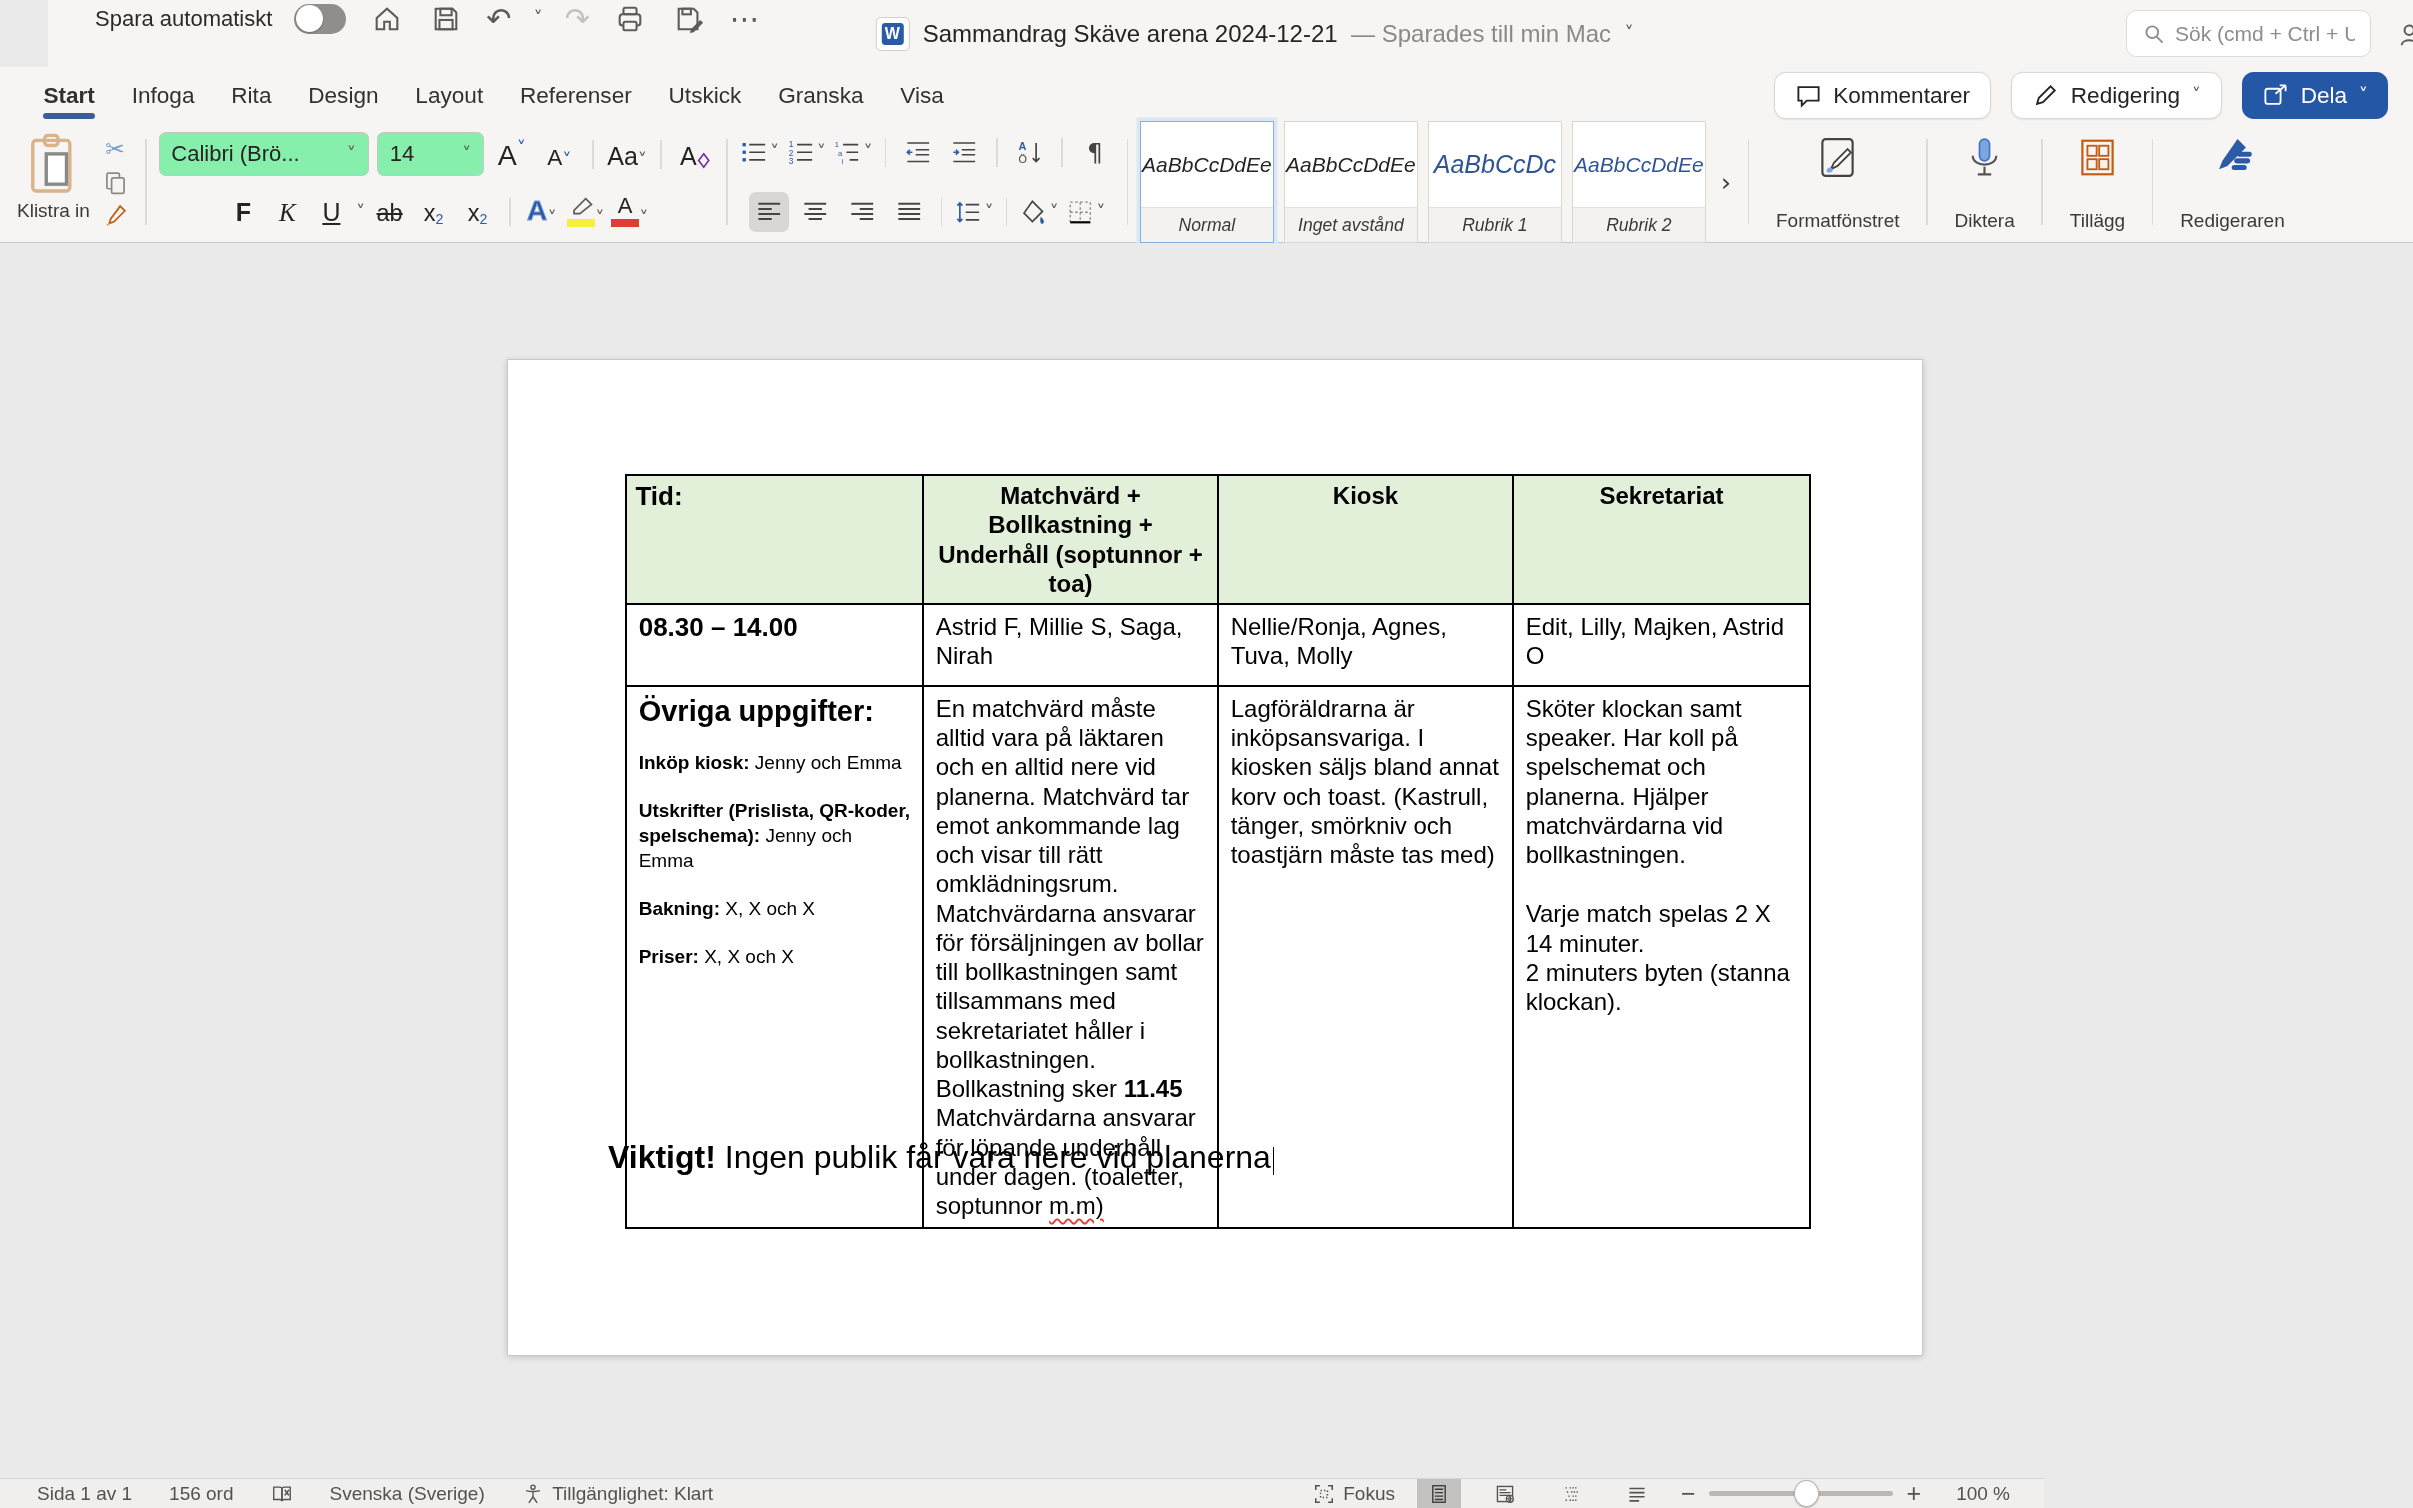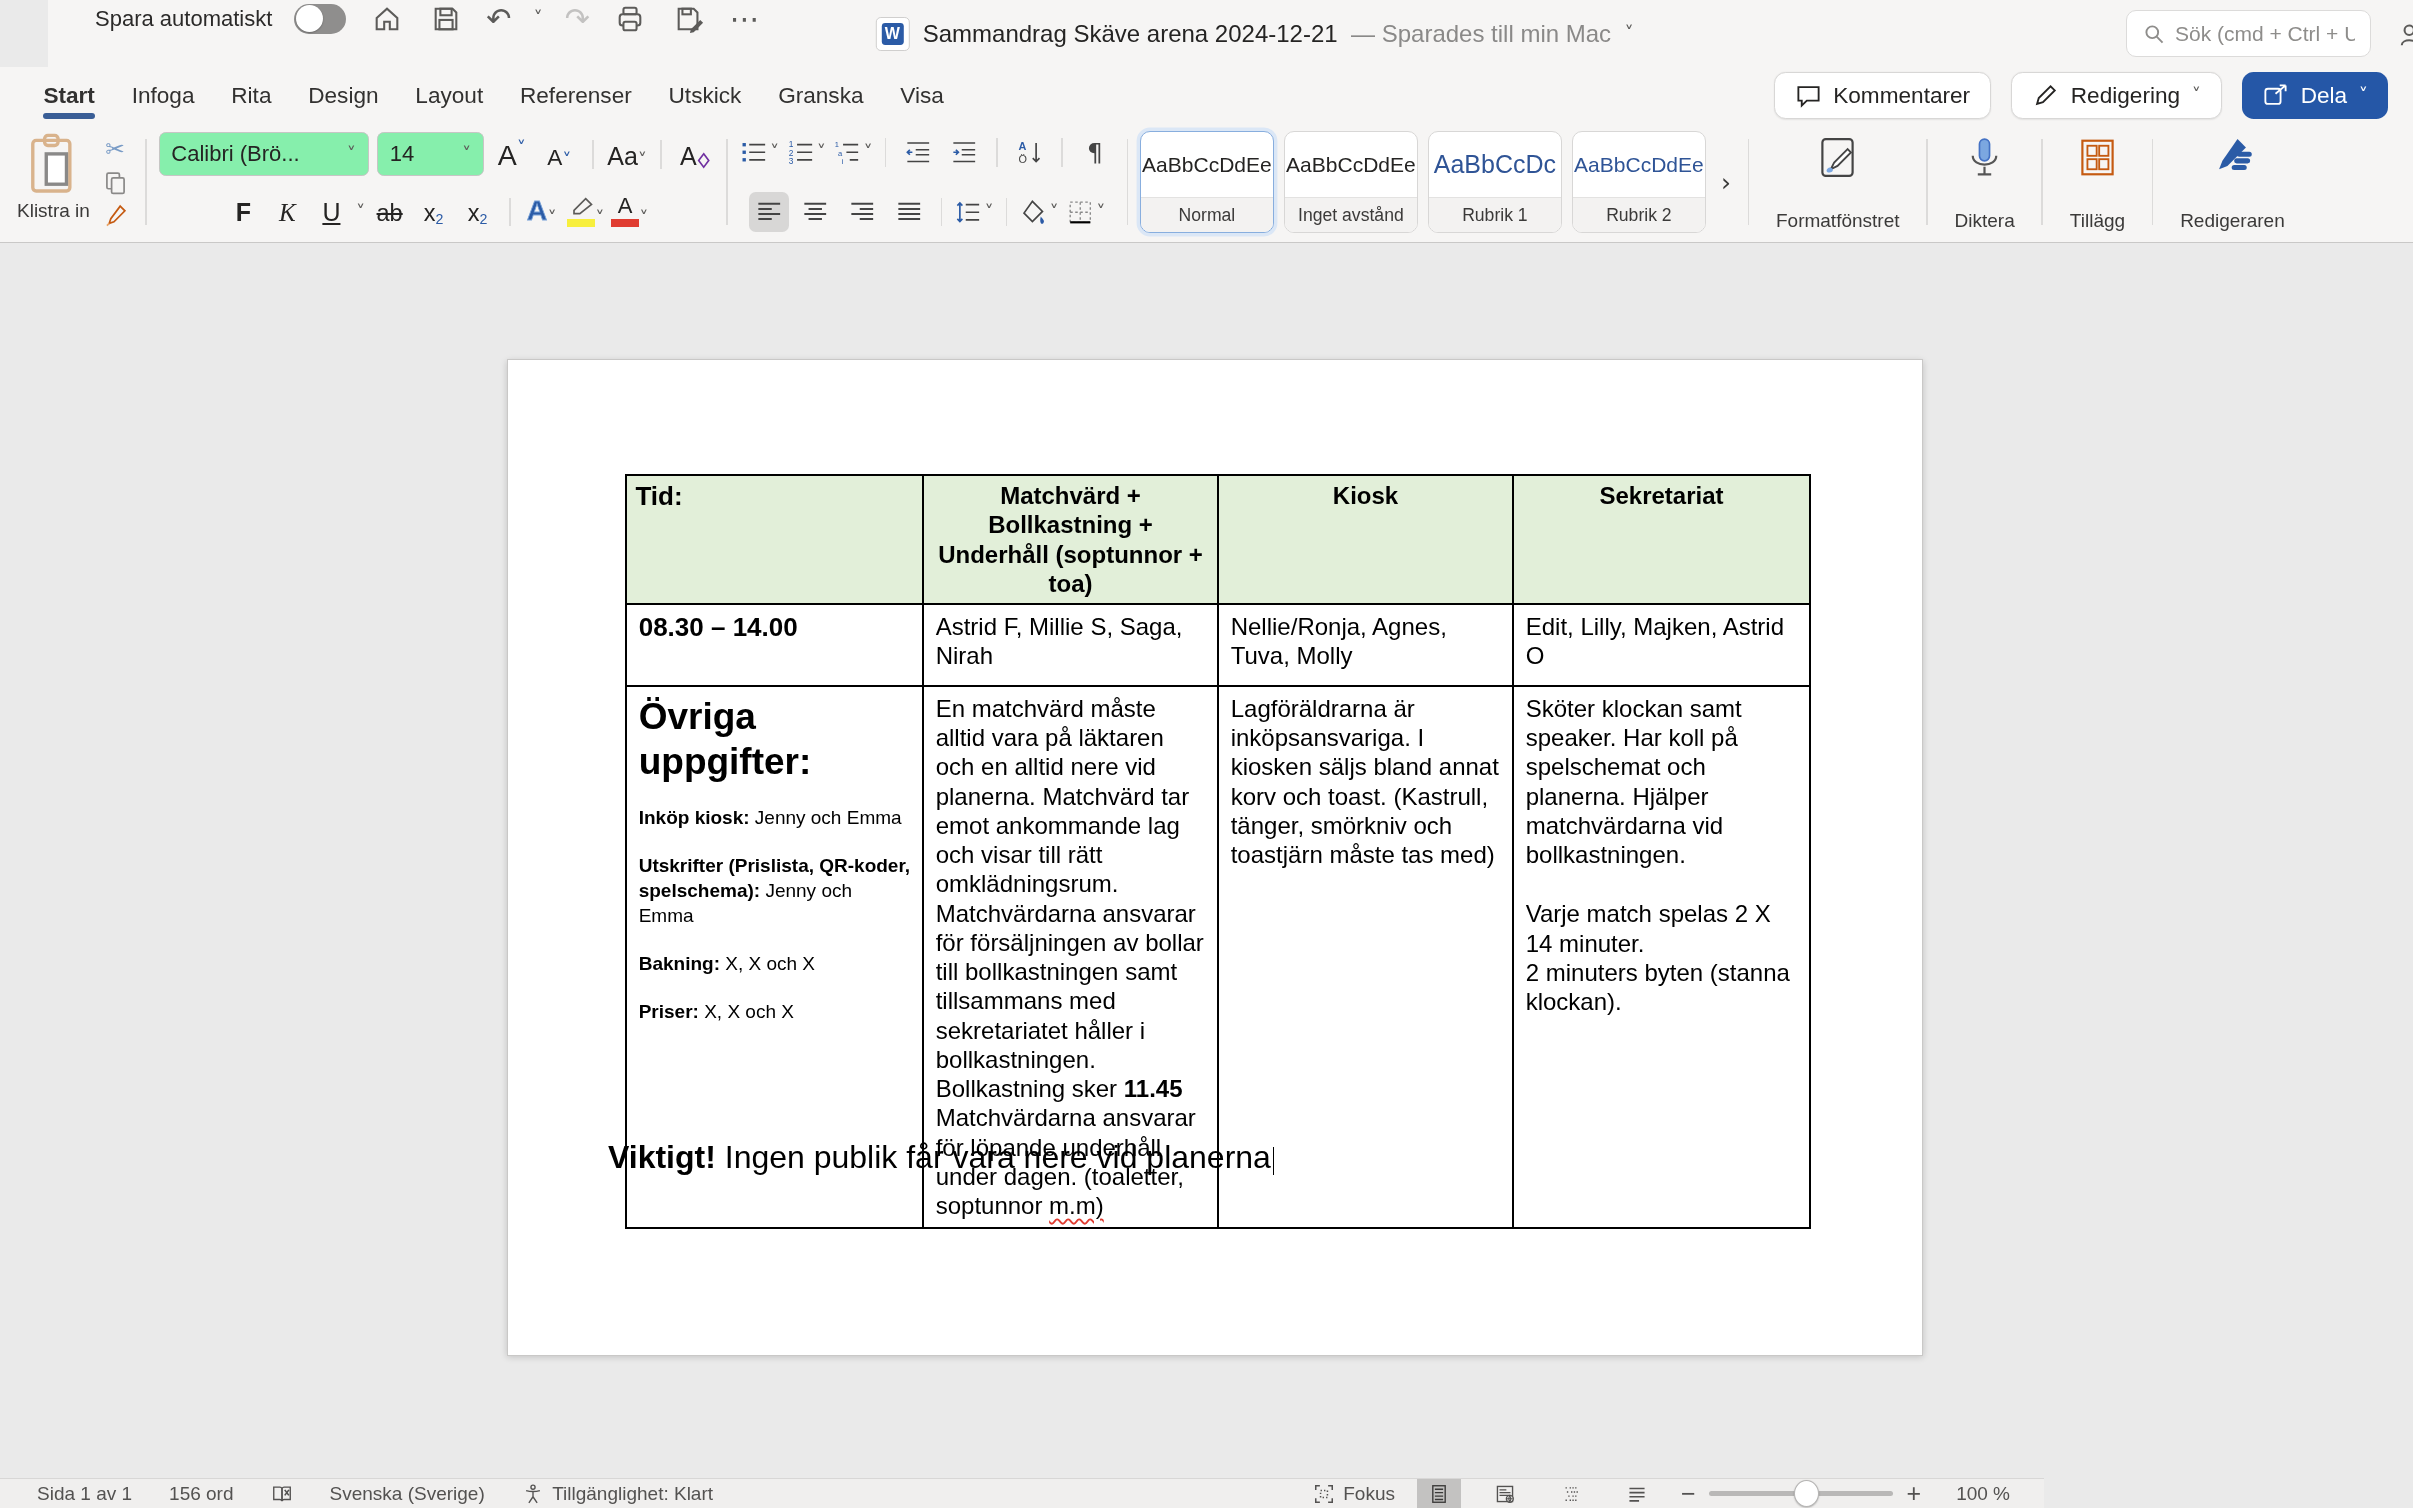--- a/index.html
+++ b/index.html
@@ -70,21 +70,21 @@
   .color-bar { display:flex; flex-direction:column; align-items:center; line-height:1; }
   .color-bar .bar { width:28.5px; height:7.5px; margin-top:2.5px; }
 
   .para-group { display:flex; flex-direction:column; justify-content:space-between; padding:1.7px 0; }
   .pbtn { height:40px; min-width:40px; display:flex; align-items:center; justify-content:center; gap:1.7px; }
   .pbtn svg { width:28.5px; height:28.5px; }
   .pbtn.active { background:#d8d7d6; border-radius:6.7px; }
   .pilcrow { font-size:25px; color:#444; font-family:"DejaVu Sans", sans-serif; }
 
   .styles-group { display:flex; align-items:center; gap:10px; padding:1.7px 0; }
-  .style-card { width:134px; height:102px; background:#fff; border:0.8px solid #d8d7d6; border-radius:10px; overflow:hidden; display:flex; flex-direction:column; }
+  .style-card { width:134px; height:122px; background:#fff; border:0.8px solid #d8d7d6; border-radius:0; overflow:hidden; display:flex; flex-direction:column;font-style:italic; }
   .style-card.selected { border:1.7px solid #88aede; box-shadow:0 0 0 3.4px #dbe7f6; }
   .style-sample { flex:1; display:flex; align-items:center; justify-content:center; font-size:21px; color:#252423; white-space:nowrap; overflow:hidden; }
   .style-sample.h1 { color:#2f5496; font-size:25px; }
   .style-sample.h2 { color:#2f5496; font-size:21px; }
   .style-name { height:35px; background:#f3f2f1; border-top:0.8px solid #e3e2e1; display:flex; align-items:center; justify-content:center; font-size:17.6px; color:#3b3a39; }
   .gal-chev { font-size:25px; color:#3b3a39; padding:0 5px; font-family:"DejaVu Sans", sans-serif; }
 
   .big-btn { display:flex; flex-direction:column; align-items:center; justify-content:space-between; padding:3.4px 15px 1.7px; }
   .big-btn svg { width:47px; height:47px; }
 
@@ -95,21 +95,21 @@
   .doc-table td { border:2.5px solid #000; vertical-align:top; padding:6.7px 11.7px; line-height:1.22; }
   .doc-table tr.hdr td { background:#e2efd9; font-weight:700; text-align:center; padding:5px 8.4px; }
   .doc-table tr.hdr td.first { text-align:left; font-size:26px; }
   .doc-table col.c1 { width:297px; }
   .doc-table col.c2 { width:295px; }
   .doc-table col.c3 { width:295px; }
   .doc-table col.c4 { width:297px; }
   .time-cell { font-weight:700; font-size:26px; }
   .row1 td { height:82px; }
   .row2 td { height:486px; }
-  .ovriga-h { font-size:37px; font-weight:700; margin-bottom:22px; }
+  .ovriga-h { font-size:29px; font-weight:700; margin-bottom:22px; }
   .ovriga-item { font-size:19px; margin-bottom:23.5px; line-height:1.3; }
   .ovriga-item b { font-weight:700; }
   .cellp { margin:0; }
   .gap-line { height:30px; }
   .misspell { text-decoration:underline wavy #e03c31; text-decoration-thickness:1.7px; text-underline-offset:4.2px; }
   .note { position:absolute; left:100px; top:779px; font-size:32px; color:#000; }
   .note b { font-weight:700; }
   .caret { display:inline-block; width:1.7px; height:28.5px; background:#000; vertical-align:text-bottom; margin-left:1.7px; }
 
   

